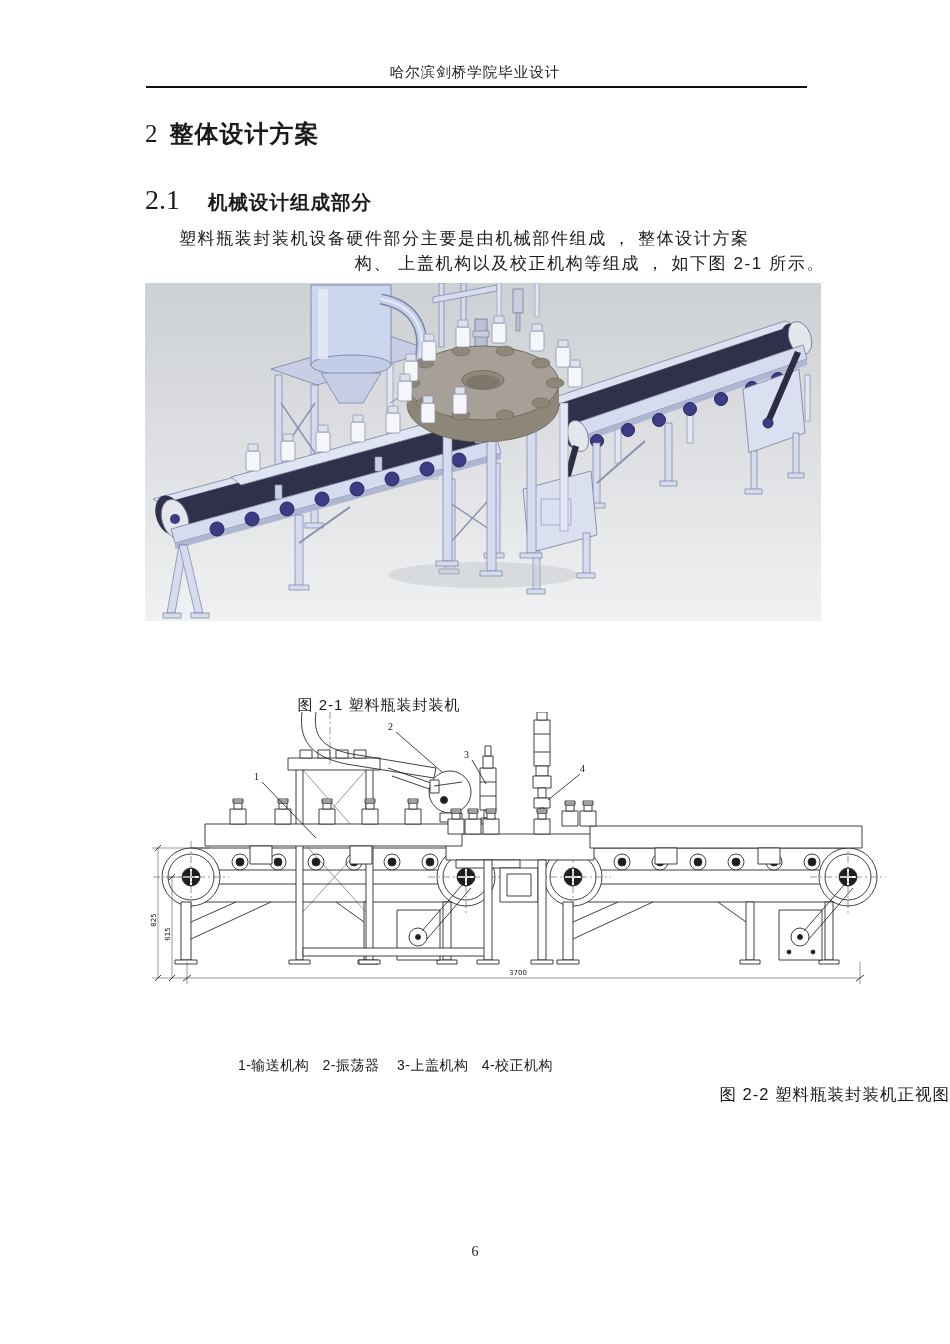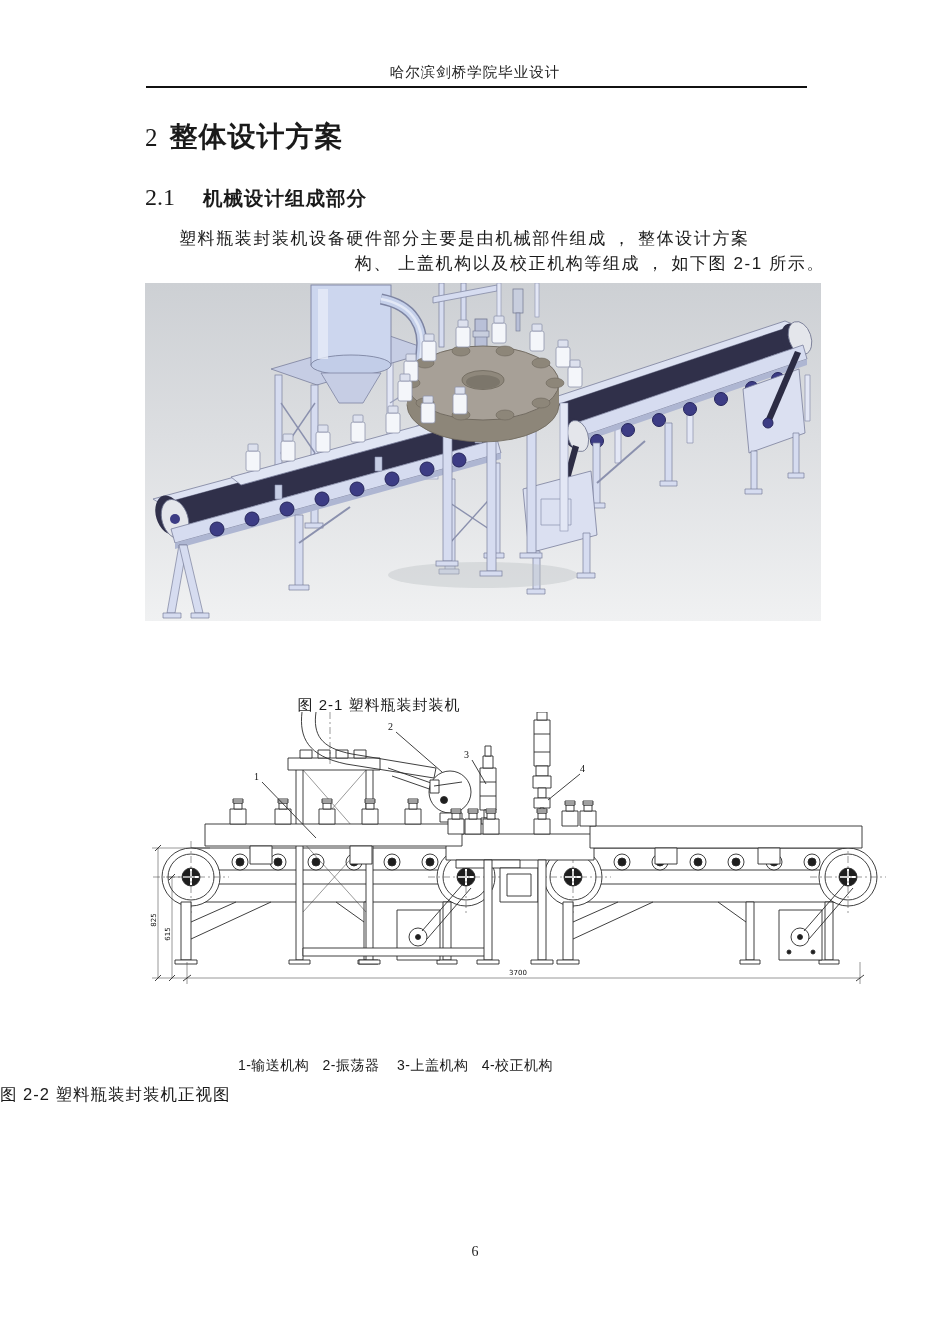--- a/index.html
+++ b/index.html
@@ -3,35 +3,35 @@
 <meta charset="utf-8">
 <style>
   html,body{margin:0;padding:0;background:#ffffff;}
   .page{position:relative;width:950px;height:1344px;background:#ffffff;overflow:hidden;
         font-family:"Liberation Sans",sans-serif;color:#1a1a1a;padding-left:32px;}
   .hdr{position:absolute;top:63px;left:0;width:950px;text-align:center;
        font-size:14.5px;letter-spacing:1px;color:#222;}
   .hdr-rule{position:absolute;top:86px;left:146px;width:661px;border-top:2.2px solid #111;}
   .h1{position:absolute;top:118px;left:145px;white-space:nowrap;}
   .h1 .num{font-family:"Liberation Serif",serif;font-size:25px;font-weight:400;}
-  .h1 .ttl{font-size:28px;font-weight:bold;letter-spacing:1px;margin-left:12px;margin-top:16px;}
+  .h1 .ttl{font-size:24px;font-weight:bold;letter-spacing:1px;margin-left:12px;margin-top:16px;}
   .h2{position:absolute;top:184px;left:145px;white-space:nowrap;}
-  .h2 .num{font-family:"Liberation Serif",serif;font-size:24px;font-weight:400;}
+  .h2 .num{font-family:"Liberation Serif",serif;font-size:28px;font-weight:400;}
   .h2 .ttl{font-size:19.5px;font-weight:bold;letter-spacing:1px;margin-left:28px;}
   .para{position:absolute;top:226px;left:145px;width:680px;font-size:17px;
         line-height:25px;letter-spacing:1.6px;}
   .para .l1{text-indent:34px;white-space:nowrap;}
   .para .l2{white-space:nowrap;text-align:right;}
   .fig1{position:absolute;top:283px;left:145px;width:676px;height:338px;}
   .cap1{position:absolute;top:696px;left:0;width:758px;text-align:center;
         font-size:15px;letter-spacing:1px;}
   .fig2{position:absolute;top:712px;left:150px;width:780px;height:300px;}
   .legend{position:absolute;top:1057px;left:0;width:791px;text-align:center;
           font-size:14px;white-space:pre;letter-spacing:.5px;}
-  .cap2{position:absolute;top:1084px;left:0;width:950px;text-align:left;
+  .cap2{position:absolute;top:1084px;left:0;width:950px;text-align:right;
         font-size:16.5px;letter-spacing:1px;}
   .pgnum{position:absolute;top:1244px;left:0;width:950px;text-align:center;
          font-family:"Liberation Serif",serif;font-size:14px;}
   
   .ld *{vector-effect:non-scaling-stroke;}
   .ln{stroke:#2a2a2a;stroke-width:.9;fill:none;}
   .lnw{stroke:#2a2a2a;stroke-width:.9;fill:#ffffff;}
   .lnk{stroke:#2a2a2a;stroke-width:.9;fill:#1e1e1e;}
   .thin{stroke:#444;stroke-width:.55;fill:none;}
   .dash{stroke:#555;stroke-width:.6;fill:none;stroke-dasharray:7 3 2 3;}

